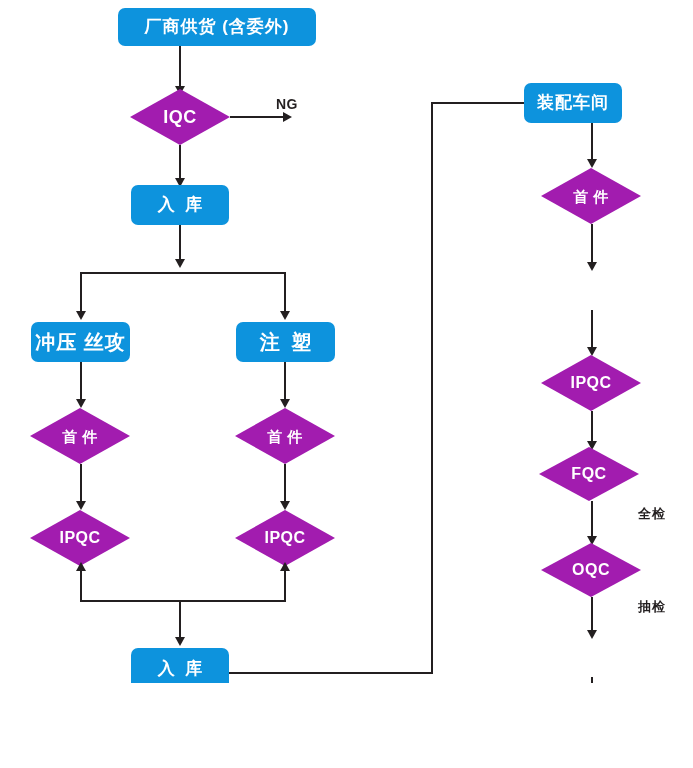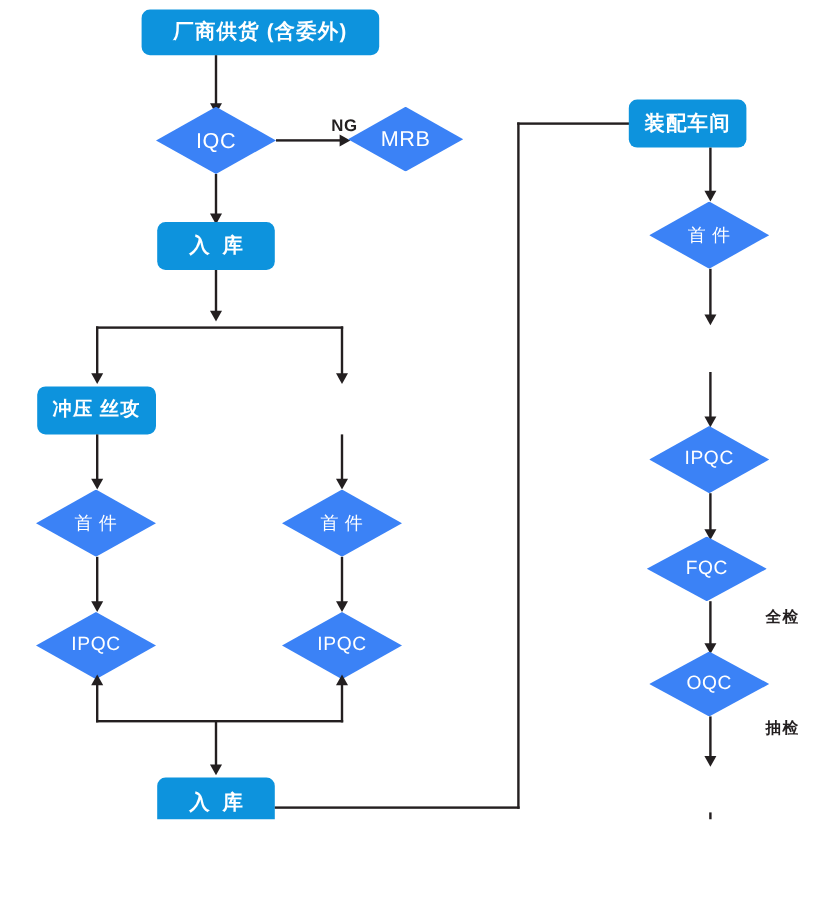--- a/index.html
+++ b/index.html
@@ -31,23 +31,23 @@
     justify-content: center;
     text-align: center;
     line-height: 1.1;
     letter-spacing: 1px;
     user-select: none;
   }
   
   .node-diamond {
     position: absolute;
     box-sizing: border-box;
-    background: #3b82f6;
+    background: #a21caf;
     color: #ffffff;
-    font-weight: normal;
+    font-weight: bold;
     display: flex;
     align-items: center;
     justify-content: center;
     text-align: center;
     line-height: 1;
     letter-spacing: 0.5px;
     -webkit-clip-path: polygon(50% 0%, 100% 50%, 50% 100%, 0% 50%);
     clip-path: polygon(50% 0%, 100% 50%, 50% 100%, 0% 50%);
     user-select: none;
   }
@@ -93,21 +93,21 @@
     font-weight: bold;
     white-space: nowrap;
     user-select: none;
     margin-left: 36px;
   }
   .lbl-latin { font-size: 14px; letter-spacing: 0.5px; }
   .lbl-cjk   { font-size: 13px; letter-spacing: 1px; }
 
   
   .t-cjk-17 { font-size: 17px; }
-  .t-cjk-16 { font-size: 16px; }
+  .t-cjk-16 { font-size: 20px; }
   .t-cjk-15 { font-size: 15px; }
   .t-lat-18 { font-size: 18px; }
   .t-lat-16 { font-size: 16px; }
   .mid-sp   { letter-spacing: 3px; text-indent: 3px; }
 </style>
 </head>
 <body>
 
 <div id="canvas">
 
@@ -115,21 +115,20 @@
 
   <div class="conn-v" style="left:179px; top:46px; height:43px;"></div>
   <div class="arrow-down" style="left:175px; top:86px;"></div>
 
   <div class="node-diamond t-lat-18" style="left:130px; top:89px; width:100px; height:56px;">IQC</div>
 
   <div class="conn-h" style="left:230px; top:116px; width:56px;"></div>
   <div class="arrow-right" style="left:283px; top:112px;"></div>
   <div class="edge-label lbl-latin" style="left:240px; top:96px;">NG</div>
 
-  <div class="node-diamond t-lat-18" style="left:290px; top:89px; width:96px; height:54px;">MRB</div>
 
   <div class="conn-v" style="left:179px; top:145px; height:36px;"></div>
   <div class="arrow-down" style="left:175px; top:178px;"></div>
 
   <div class="node-box t-cjk-17 mid-sp" style="left:131px; top:185px; width:98px; height:40px;">入 库</div>
 
   <div class="conn-v" style="left:179px; top:225px; height:40px;"></div>
   <div class="arrow-down" style="left:175px; top:259px;"></div>
 
   <div class="conn-h" style="left:80px; top:272px; width:206px;"></div>
@@ -145,20 +144,21 @@
   <div class="conn-v" style="left:80px; top:362px; height:40px;"></div>
   <div class="arrow-down" style="left:76px; top:399px;"></div>
 
   <div class="node-diamond t-cjk-15" style="left:30px; top:408px; width:100px; height:56px;">首 件</div>
 
   <div class="conn-v" style="left:80px; top:464px; height:40px;"></div>
   <div class="arrow-down" style="left:76px; top:501px;"></div>
 
   <div class="node-diamond t-lat-16" style="left:30px; top:510px; width:100px; height:56px;">IPQC</div>
 
+  <div class="node-box t-cjk-16 mid-sp" style="left:236px; top:322px; width:99px; height:40px;">注 塑</div>
 
   <div class="conn-v" style="left:284px; top:362px; height:40px;"></div>
   <div class="arrow-down" style="left:280px; top:399px;"></div>
 
   <div class="node-diamond t-cjk-15" style="left:235px; top:408px; width:100px; height:56px;">首 件</div>
 
   <div class="conn-v" style="left:284px; top:464px; height:40px;"></div>
   <div class="arrow-down" style="left:280px; top:501px;"></div>
 
   <div class="node-diamond t-lat-16" style="left:235px; top:510px; width:100px; height:56px;">IPQC</div>

